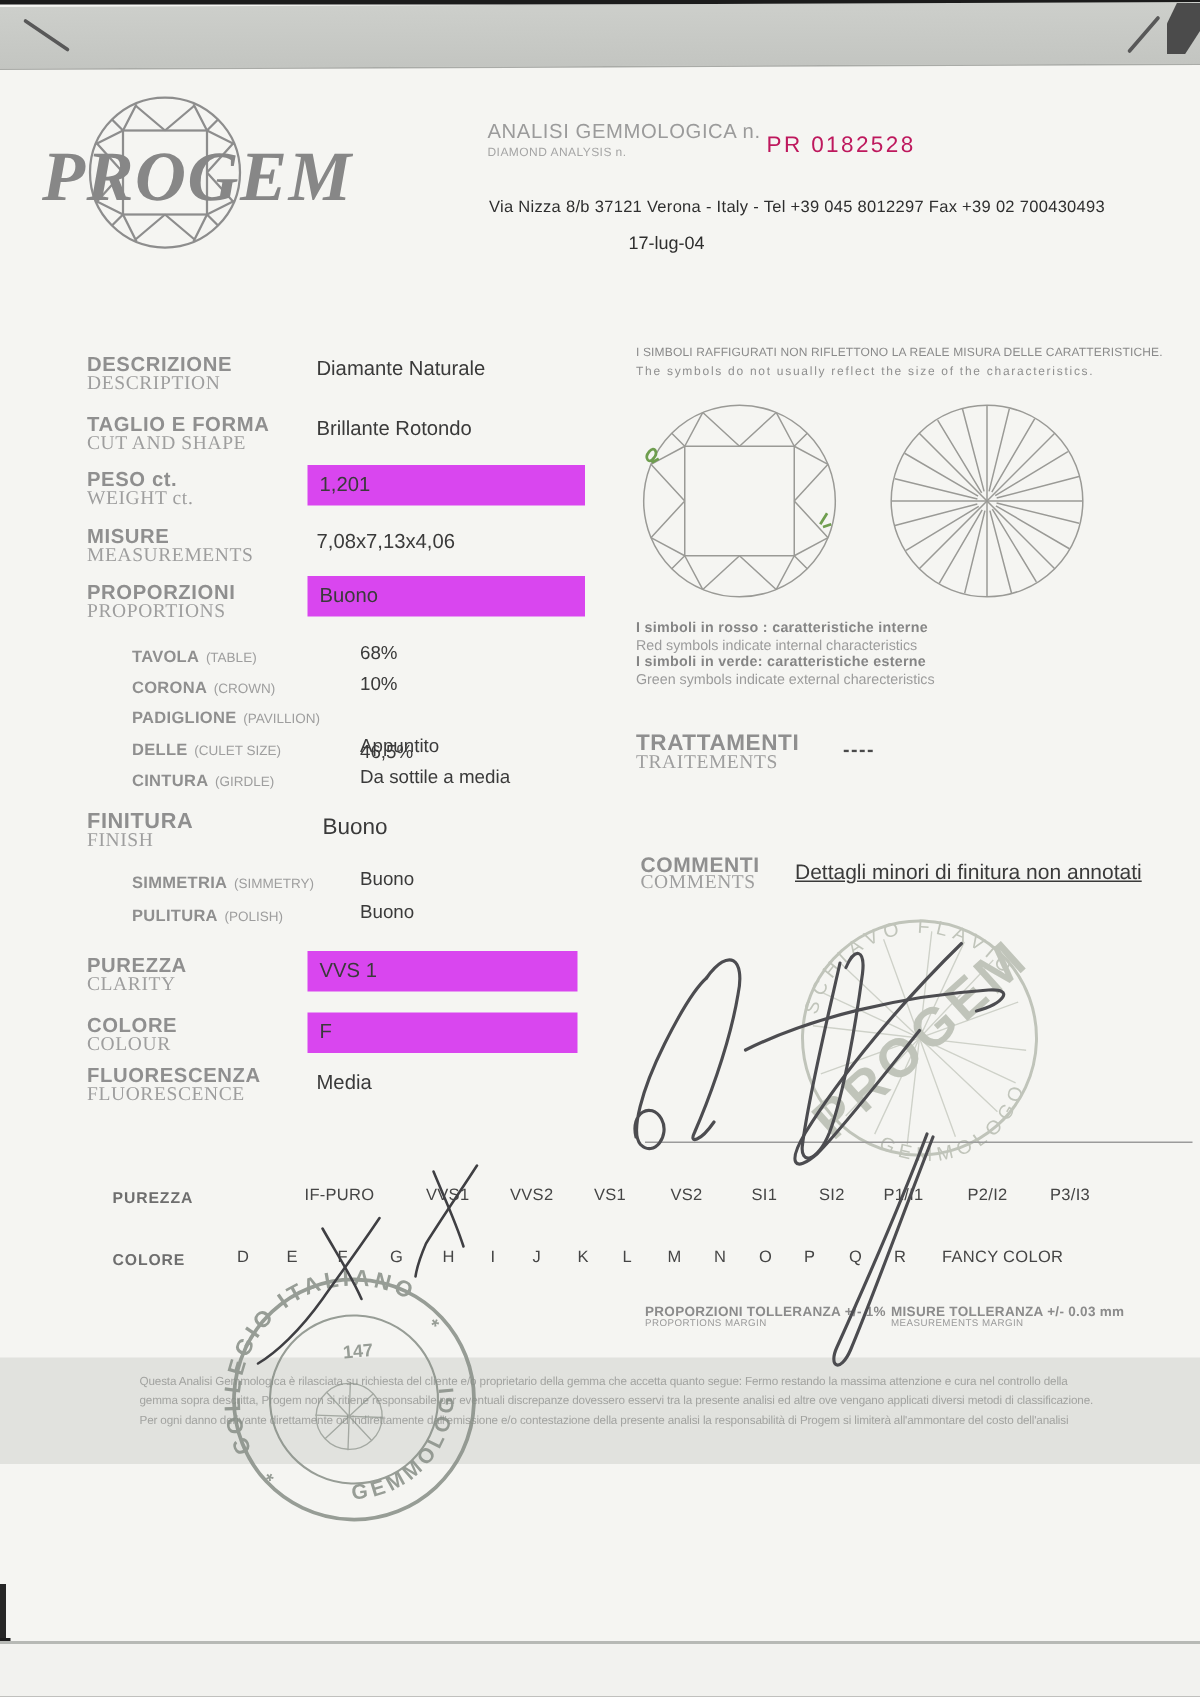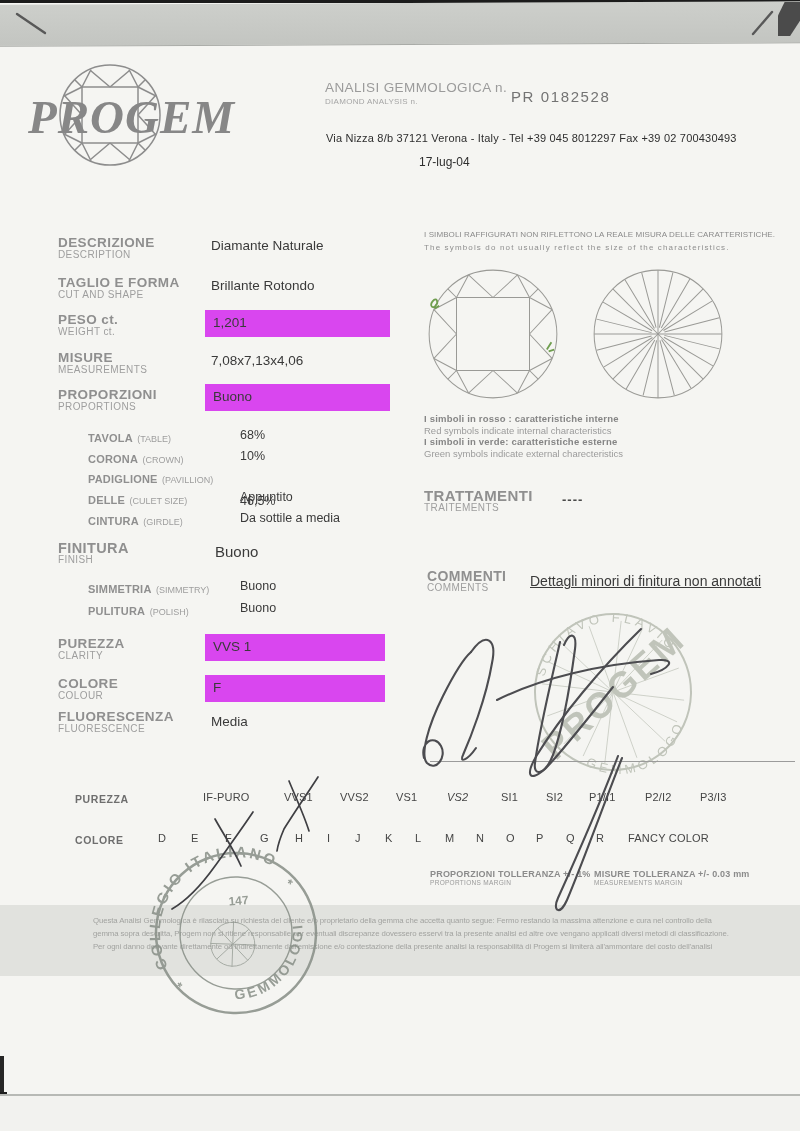--- a/index.html
+++ b/index.html
@@ -10,26 +10,26 @@
   .top-black{position:absolute;left:0;top:0;width:800px;height:3px;background:#1b1b1b;}
   .top-band{position:absolute;left:-4px;top:3px;width:810px;height:41px;background:linear-gradient(180deg,#cdcfcb,#c3c5c1);border-bottom:1px solid #a9aba7;transform:rotate(-0.25deg);}
   .band-dark-end{position:absolute;right:0;top:2px;width:22px;height:34px;background:#4b4b4b;clip-path:polygon(30% 0,100% 0,100% 55%,55% 100%,0 100%,0 40%);}
   .edge-mark-1{position:absolute;left:0;top:1056px;width:4px;height:38px;background:#262626;}
   .edge-mark-2{position:absolute;left:0;top:1092px;width:7px;height:26px;background:#1d1d1d;}
   .bottom-line{position:absolute;left:0;top:1094px;width:800px;height:2px;background:#b7b9b5;}
   .bottom-area{position:absolute;left:0;top:1096px;width:800px;height:35px;background:#f2f2ef;}
   
   .title-it{position:absolute;left:325px;top:80px;font-size:13.5px;color:#9b9b9b;letter-spacing:.4px;}
   .title-en{position:absolute;left:325px;top:97px;font-size:8px;color:#a5a5a5;letter-spacing:.3px;}
-  .cert-no{position:absolute;left:511px;top:88px;font-size:15px;color:#737373;letter-spacing:1.6px;}
+  .cert-no{position:absolute;left:511px;top:88px;font-size:15px;color:#be185d;letter-spacing:1.6px;}
   .address{position:absolute;left:326px;top:132px;font-size:11px;color:#2e2e2e;letter-spacing:.2px;white-space:nowrap;}
   .date{position:absolute;left:419px;top:155px;font-size:12px;color:#2e2e2e;}
   
   .lbl-it{font-weight:bold;font-size:13.5px;color:#8f8f8f;letter-spacing:.4px;line-height:14px;}
-  .lbl-en{font-size:10px;color:#9e9e9e;letter-spacing:.4px;line-height:9px;}
+  .lbl-en{font-size:13px;color:#9e9e9e;letter-spacing:.4px;line-height:9px;font-family:Liberation Serif, serif;}
   .val{font-size:13.5px;color:#3a3a3a;}
   .valbox{position:absolute;left:205px;width:185px;height:27px;background:#d946ef;}
   .valbox .val{position:absolute;left:8px;top:5px;}
   .sub-it{font-size:11px;color:#8f8f8f;font-weight:bold;letter-spacing:.2px;}
   .sub-en{font-size:9px;color:#9e9e9e;}
   .sub-val{font-size:12.5px;color:#3a3a3a;}
   
   .note-it{position:absolute;left:424px;top:230px;font-size:8px;color:#8a8a8a;letter-spacing:.1px;white-space:nowrap;}
   .note-en{position:absolute;left:424px;top:243px;font-size:8px;color:#8f8f8f;letter-spacing:1.15px;white-space:nowrap;}
   .legend{position:absolute;left:424px;top:413px;line-height:11.5px;}
@@ -276,21 +276,21 @@
     </svg>
   </div>
 
   <div class="sig-line"></div>
 
   <div class="scale-lbl" style="left:75px;top:793px;">PUREZZA</div>
   <span class="scale-item" style="left:203px;top:791px;">IF-PURO</span>
   <span class="scale-item" style="left:284px;top:791px;">VVS1</span>
   <span class="scale-item" style="left:340px;top:791px;">VVS2</span>
   <span class="scale-item" style="left:396px;top:791px;">VS1</span>
-  <span class="scale-item" style="left:447px;top:791px;font-style:italic;">VS2</span>
+  <span class="scale-item" style="left:447px;top:791px;">VS2</span>
   <span class="scale-item" style="left:501px;top:791px;">SI1</span>
   <span class="scale-item" style="left:546px;top:791px;">SI2</span>
   <span class="scale-item" style="left:589px;top:791px;">P1/I1</span>
   <span class="scale-item" style="left:645px;top:791px;">P2/I2</span>
   <span class="scale-item" style="left:700px;top:791px;">P3/I3</span>
 
   <div class="scale-lbl" style="left:75px;top:834px;">COLORE</div>
   <span class="scale-item" style="left:158px;top:832px;">D</span>
   <span class="scale-item" style="left:191px;top:832px;">E</span>
   <span class="scale-item" style="left:225px;top:832px;">F</span>

